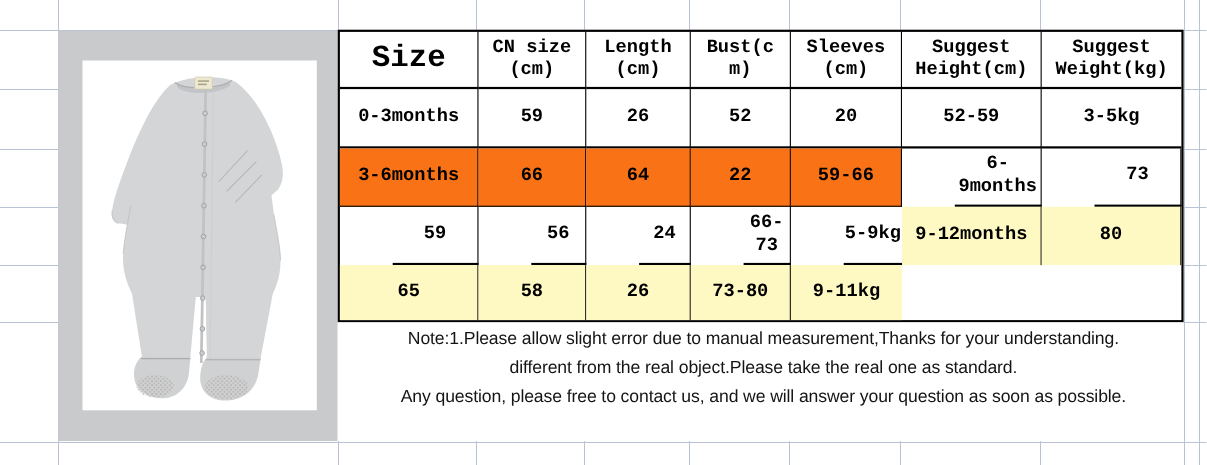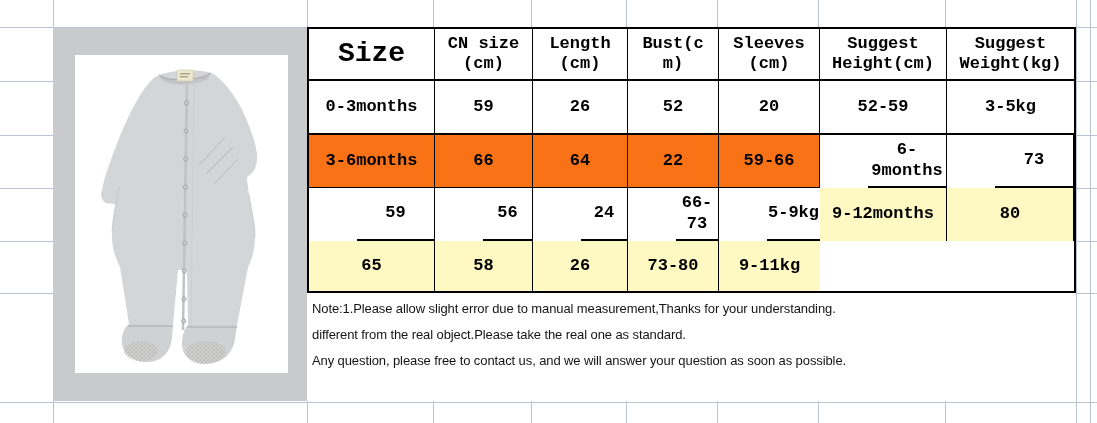--- a/index.html
+++ b/index.html
@@ -23,21 +23,21 @@
   .c.lastcol{border-right:none;}
   .c.hdr{border-bottom-width:2px;font-weight:bold;}
   .c.hdr-size{font-size:28px;}
   .c.r1{border-bottom-width:2px;}
   .c.r2{border-bottom-width:1px;background:#f97316;}
   .c.r3{border-bottom-width:2px;margin-left:48px;}
   .c.r4{border-bottom:none;background:#fef9c3;}
   
   #note-block{position:absolute;left:307px;top:293px;width:769px;height:108px;background:#fff;
               z-index:1;padding:3px 0 0 5px;box-sizing:border-box;}
-  .note-line{font-size:13px;line-height:26px;color:#141414;letter-spacing:-0.1px;white-space:nowrap;}
+  .note-line{font-size:16px;line-height:26px;color:#141414;letter-spacing:-0.1px;white-space:nowrap;text-align:center;}
 </style>
 </head>
 <body>
 
 <div id="stage">
 
   <svg id="grid" width="1097" height="423" shape-rendering="crispEdges">
     <g stroke="#b9c3d6" stroke-width="1">
       <line x1="53.5" y1="0" x2="53.5" y2="423"></line>
       <line x1="307.5" y1="0" x2="307.5" y2="423"></line>

